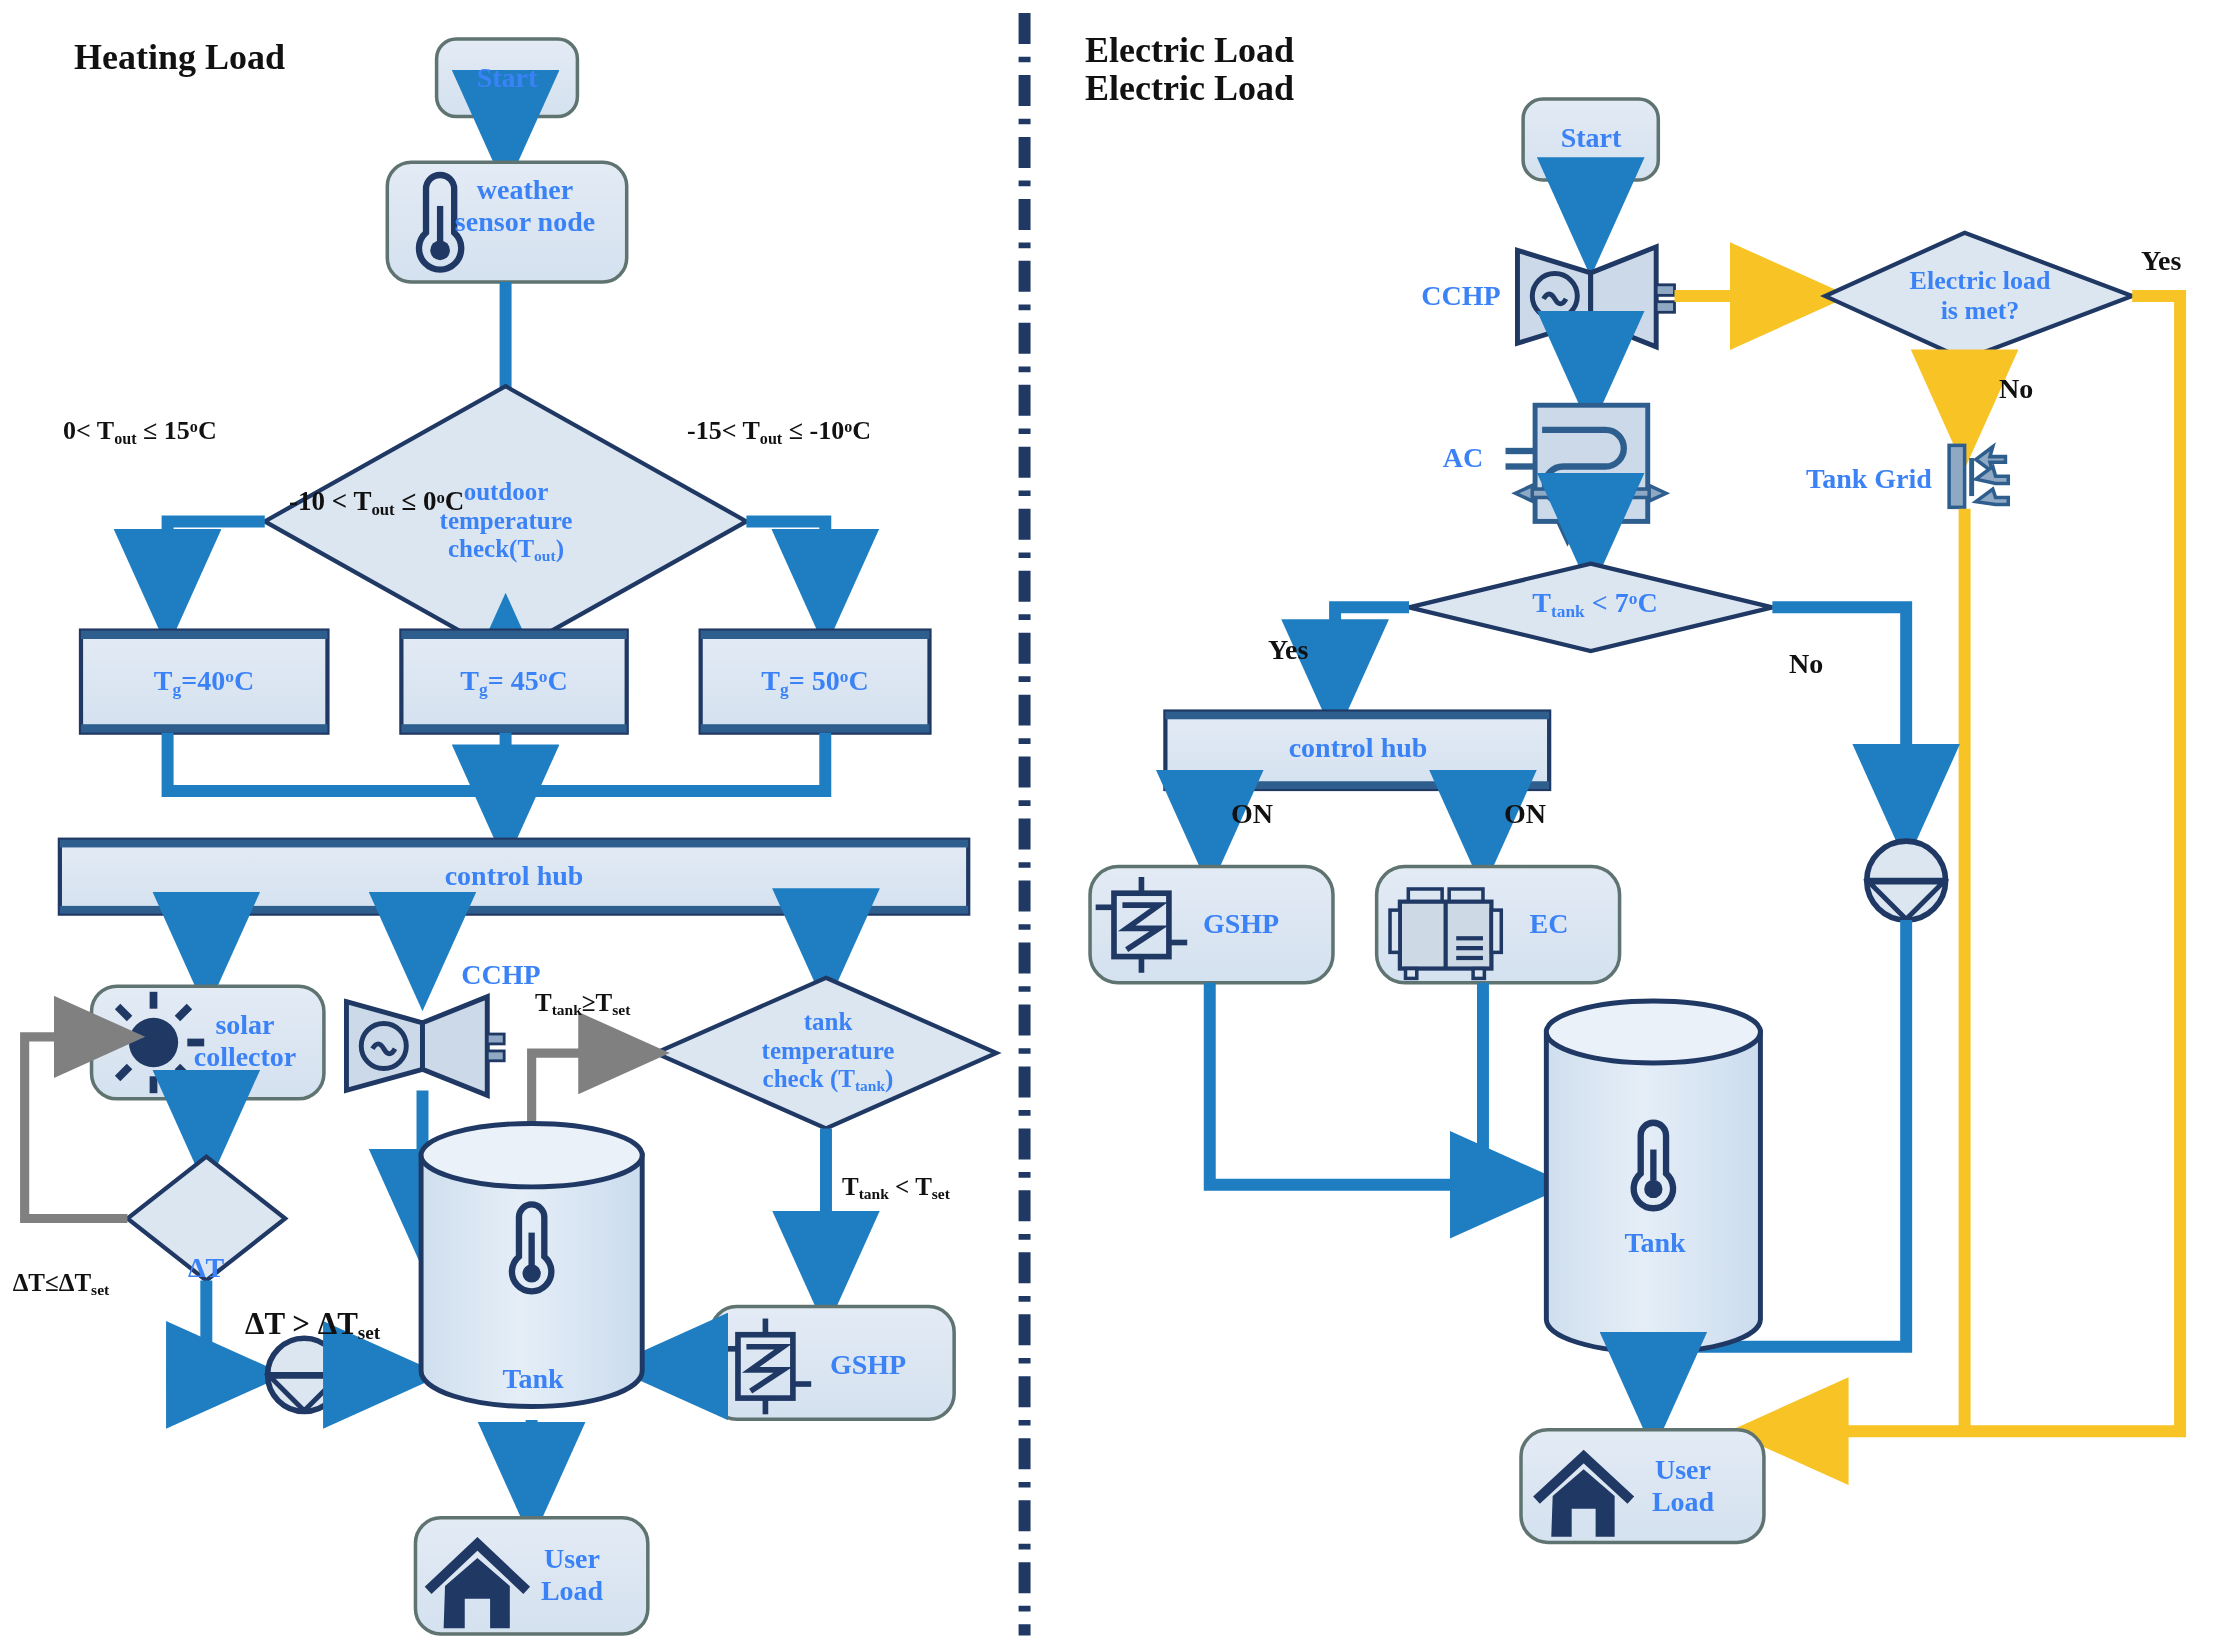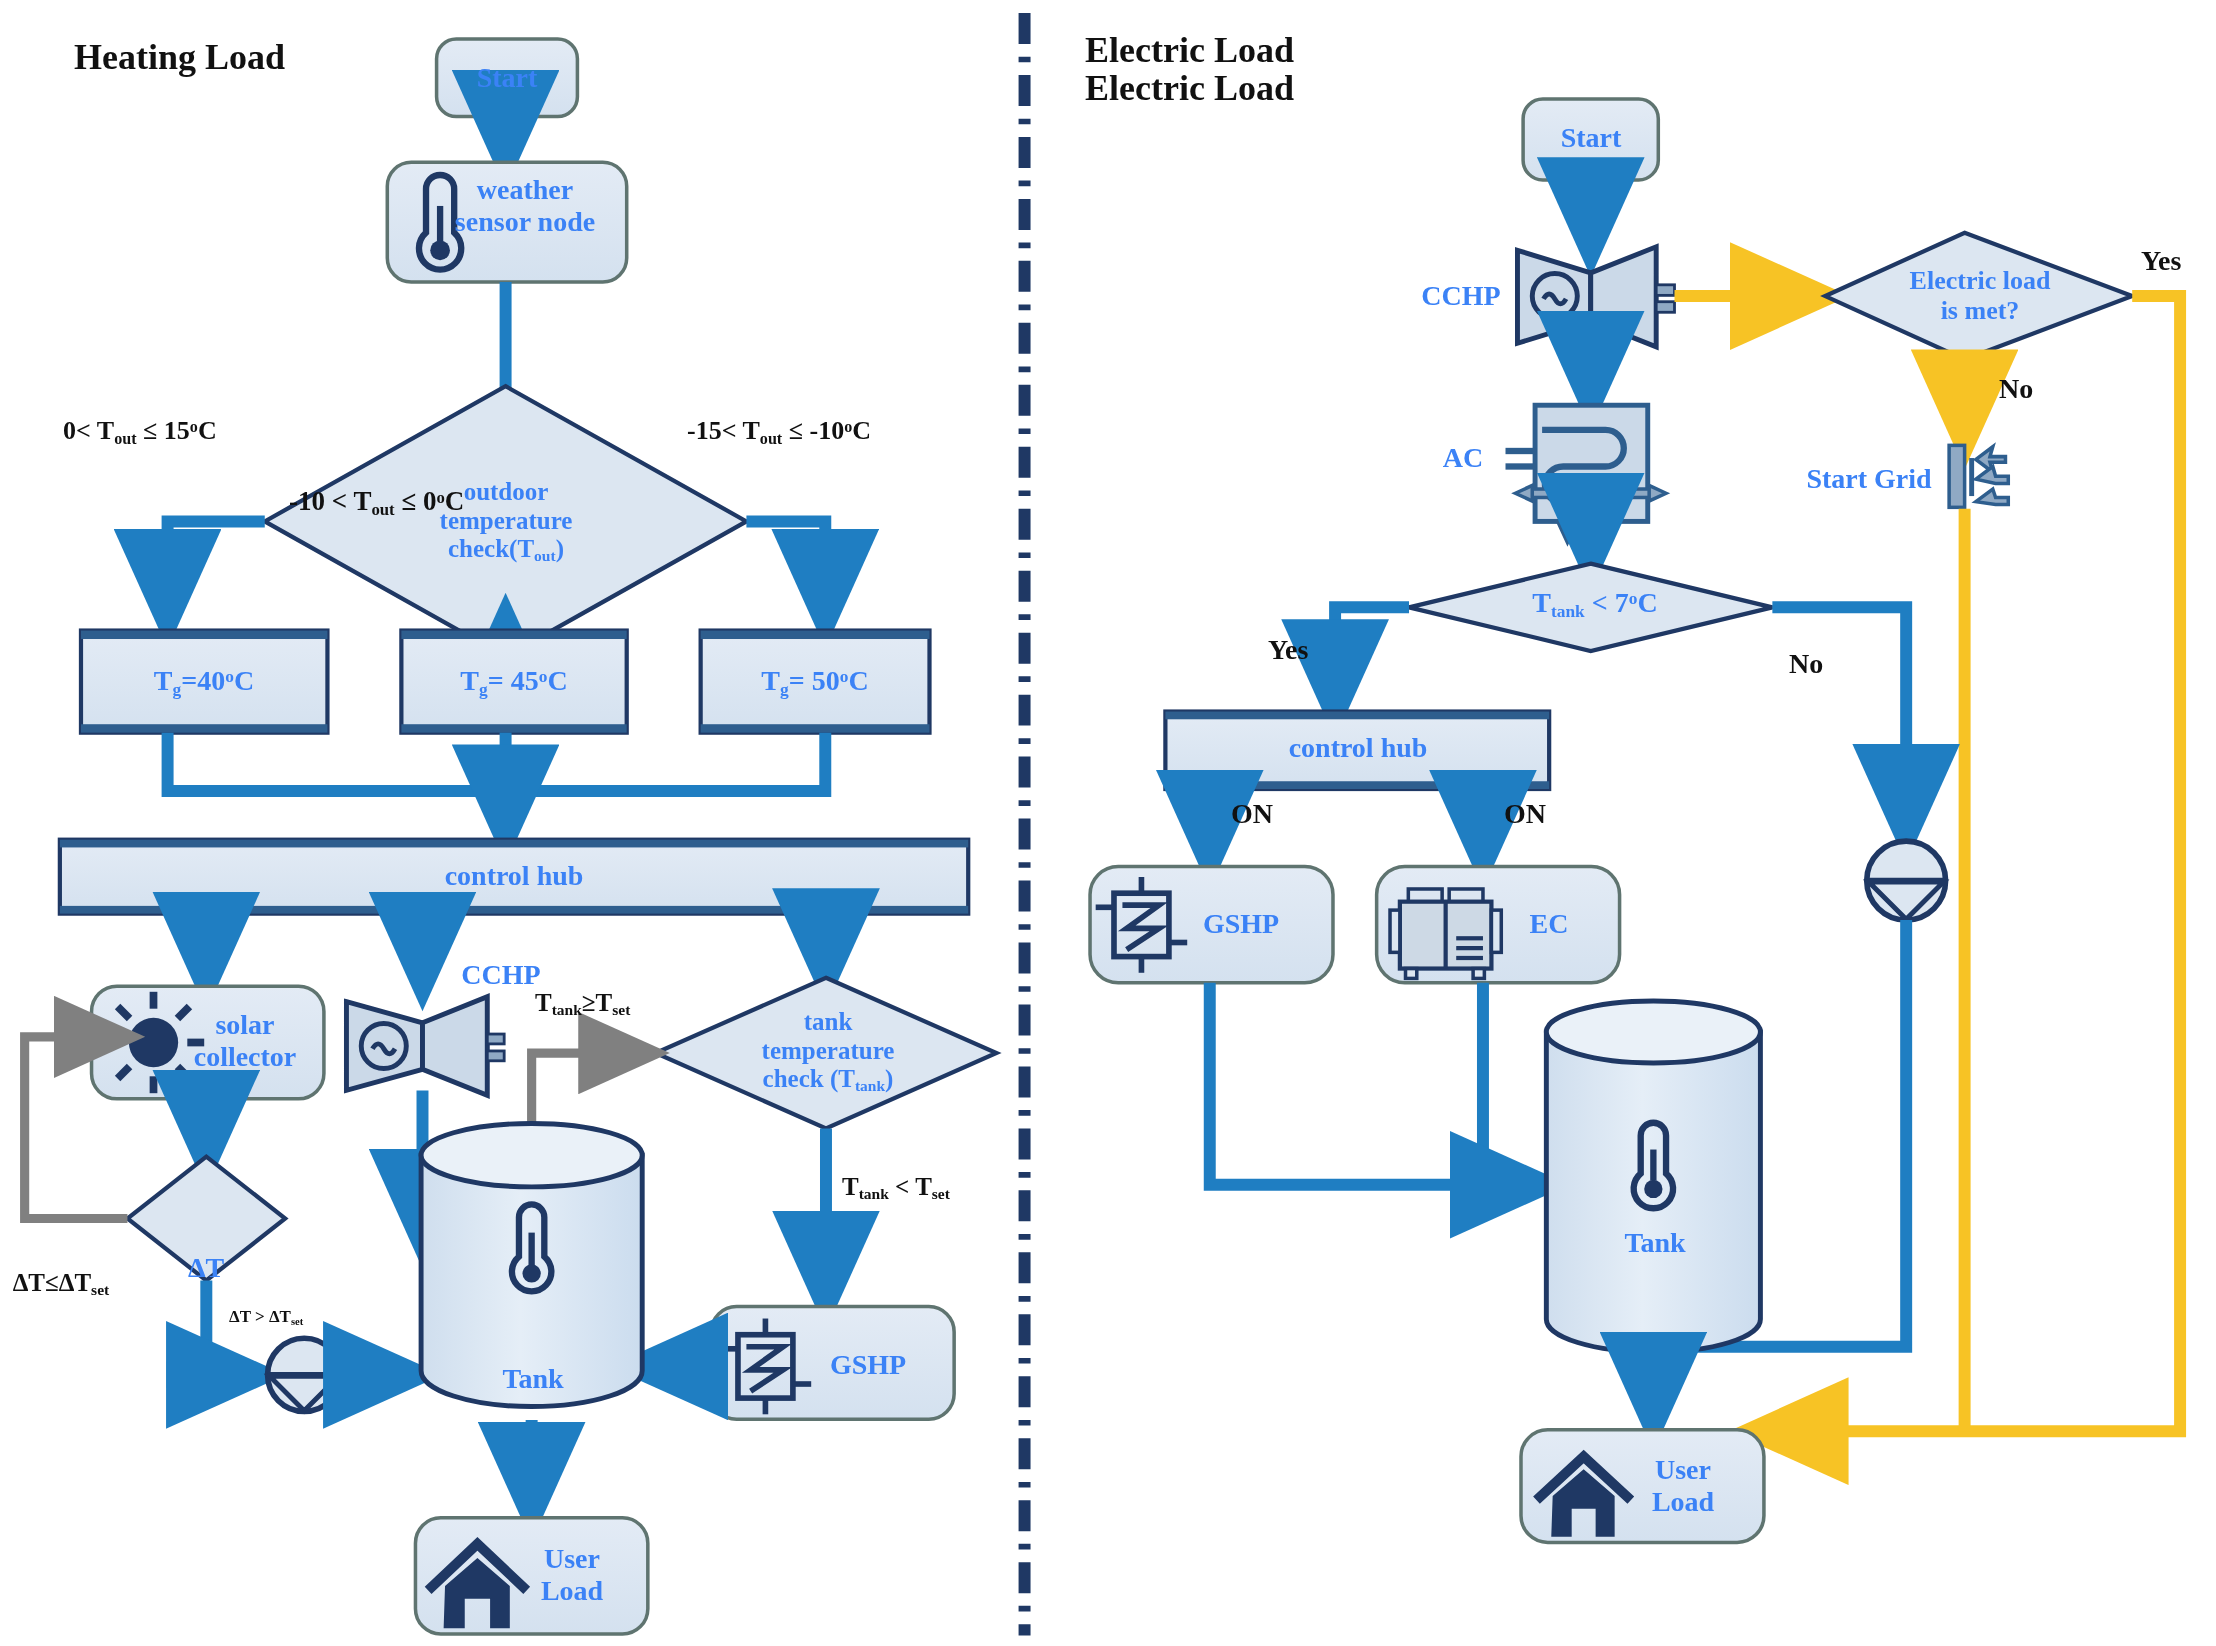--- a/index.html
+++ b/index.html
@@ -352,34 +352,34 @@
 
   <div class="node-txt big" style="left:868px;top:1365px;">GSHP</div>
   <div class="node-txt big" style="left:533px;top:1379px;">Tank</div>
   <div class="node-txt big" style="left:572px;top:1575px;">User<br>Load</div>
 
   <div class="lbl" style="left:63px;top:416px;font-size:26px;">0&lt; T<sub>out</sub> ≤ 15<sup>o</sup>C</div>
   <div class="lbl" style="left:261px;top:486px;font-size:27px;margin-left:28px;">-10 &lt; T<sub>out</sub> ≤ 0<sup>o</sup>C</div>
   <div class="lbl" style="left:687px;top:416px;font-size:26px;">-15&lt; T<sub>out</sub> ≤ -10<sup>o</sup>C</div>
 
   <div class="lbl" style="left:12.7px;top:1269px;font-size:25px;">ΔT≤ΔT<sub>set</sub></div>
-  <div class="lbl" style="left:229px;top:1307px;font-size:17px;">ΔT &gt; ΔT<sub>set</sub></div>
+  <div class="lbl" style="left:245px;top:1307px;font-size:31px;">ΔT &gt; ΔT<sub>set</sub></div>
 
   <div class="lbl" style="left:535px;top:989px;font-size:25px;">T<sub>tank</sub>≥T<sub>set</sub></div>
   <div class="lbl" style="left:842px;top:1173px;font-size:25px;">T<sub>tank</sub> &lt; T<sub>set</sub></div>
 
   <div class="node-txt big" style="left:1591px;top:138px;">Start</div>
   <div class="node-txt big" style="left:1461px;top:296px;">CCHP</div>
   <div class="node-txt big" style="left:1463px;top:458px;">AC</div>
 
   <div class="node-txt" style="left:1980px;top:296px;font-size:26px;">
     Electric load<br>is met?
   </div>
 
-  <div class="node-txt big" style="left:1869px;top:479px;">Start Grid</div>
+  <div class="node-txt big" style="left:1869px;top:479px;">Tank Grid</div>
 
   <div class="node-txt big" style="left:1595px;top:604px;">T<sub>tank</sub> &lt; 7<sup>o</sup>C</div>
 
   <div class="node-txt big" style="left:1358px;top:748px;">control hub</div>
 
   <div class="node-txt big" style="left:1241px;top:924px;">GSHP</div>
   <div class="node-txt big" style="left:1549px;top:924px;">EC</div>
   <div class="node-txt big" style="left:1655px;top:1243px;">Tank</div>
   <div class="node-txt big" style="left:1683px;top:1486px;">User<br>Load</div>
 

